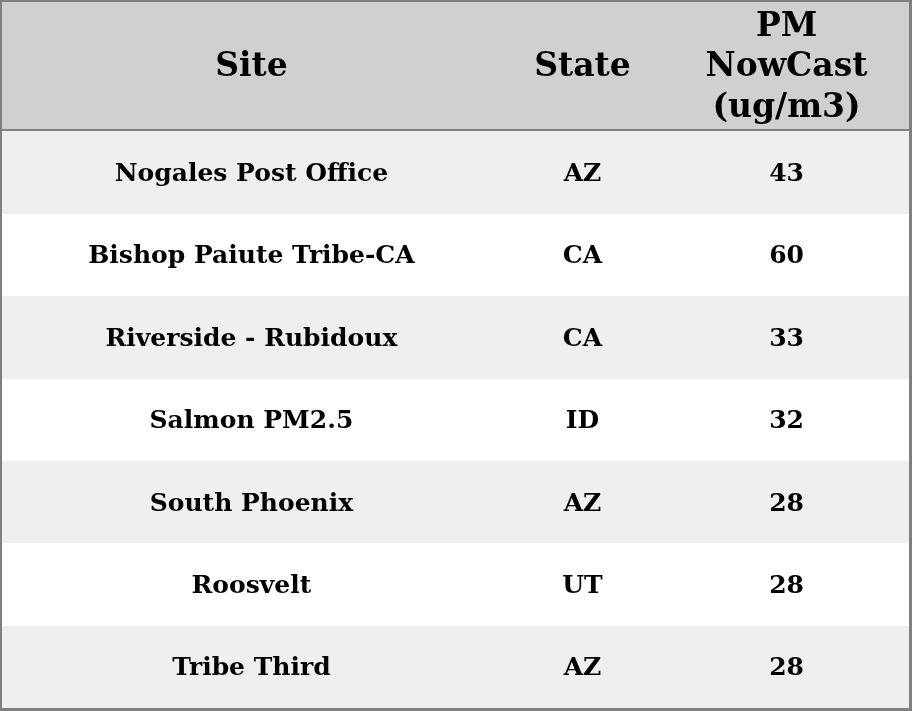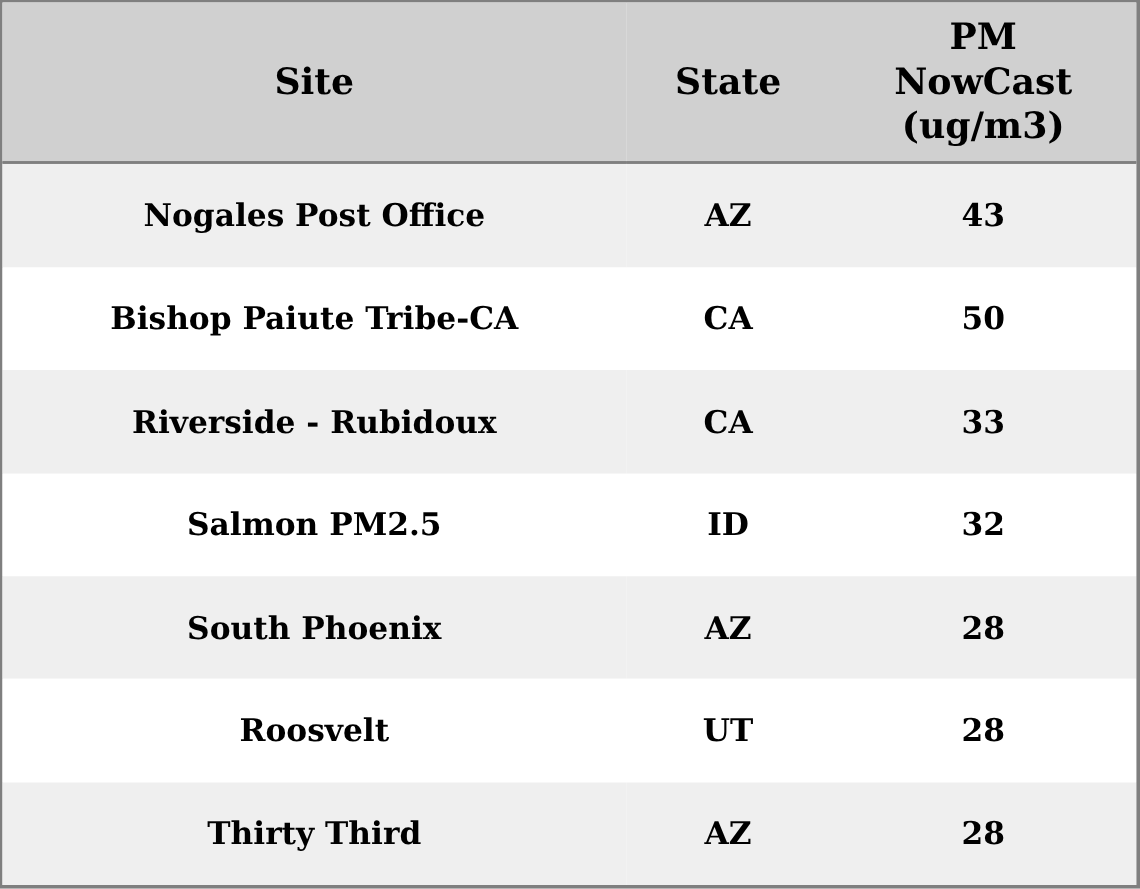--- a/index.html
+++ b/index.html
@@ -29,21 +29,21 @@
     table-layout: fixed;
   }
   col.col-site  { width: 55%; }
   col.col-state { width: 18%; }
   col.col-pm    { width: 27%; }
 
   thead th {
     background: #d0d0d0;
     border-bottom: 2px solid #7f7f7f;
     height: 127px;
-    font-size: 29px;
+    font-size: 33px;
     font-weight: bold;
     text-align: center;
     vertical-align: middle;
     line-height: 1.22;
     padding: 0;
   }
   thead th .wrap-lines {
     white-space: pre-line;
     display: inline-block;
   }
@@ -79,21 +79,21 @@
     </thead>
     <tbody>
       <tr>
         <td>Nogales Post Office</td>
         <td>AZ</td>
         <td>43</td>
       </tr>
       <tr>
         <td>Bishop Paiute Tribe-CA</td>
         <td>CA</td>
-        <td>50</td>
+        <td>60</td>
       </tr>
       <tr>
         <td>Riverside - Rubidoux</td>
         <td>CA</td>
         <td>33</td>
       </tr>
       <tr>
         <td>Salmon PM2.5</td>
         <td>ID</td>
         <td>32</td>
@@ -102,19 +102,19 @@
         <td>South Phoenix</td>
         <td>AZ</td>
         <td>28</td>
       </tr>
       <tr>
         <td>Roosvelt</td>
         <td>UT</td>
         <td>28</td>
       </tr>
       <tr>
-        <td>Thirty Third</td>
+        <td>Tribe Third</td>
         <td>AZ</td>
         <td>28</td>
       </tr>
     </tbody>
   </table>
 </div>
 
 </body></html>

